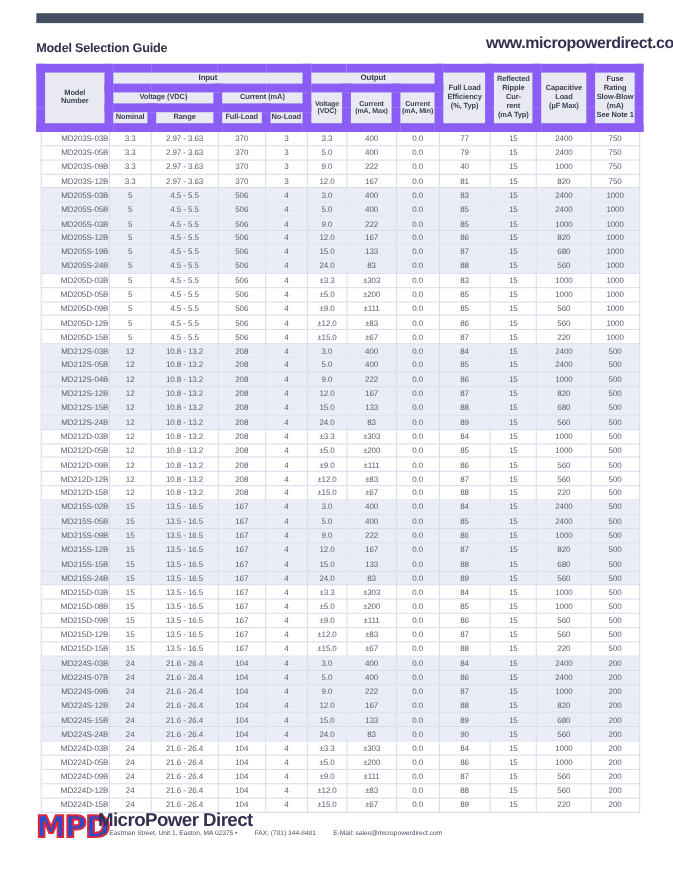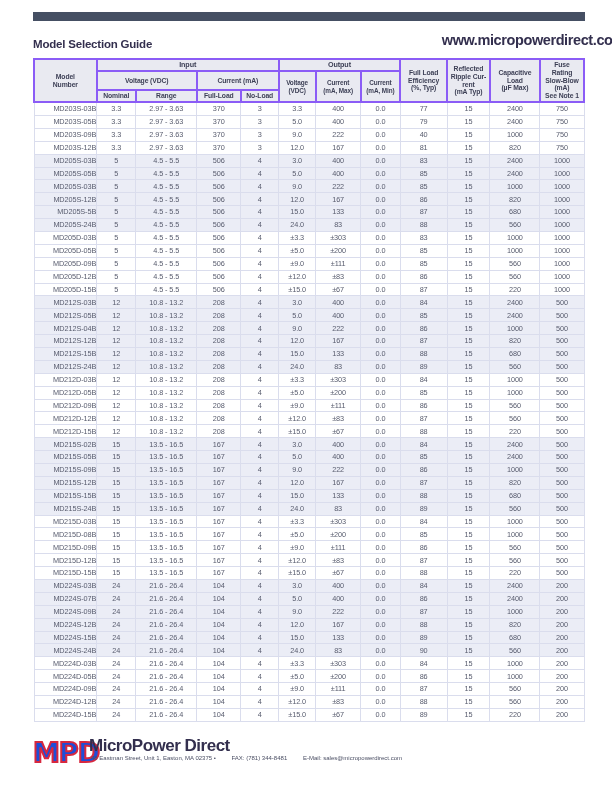--- a/index.html
+++ b/index.html
@@ -20,21 +20,21 @@
     position:absolute;right:27px;top:32px;
     font-size:14.5px;font-weight:bold;color:#332f4e;letter-spacing:-0.4px;
   }
 
   table.spec{
     position:absolute;left:33px;top:58px;width:552px;
     border-collapse:collapse;table-layout:fixed;
   }
   table.spec th{
     background:#e9eaf1;color:#3c3f55;font-weight:bold;
-    border:2px solid #8b5cf6;padding:1px 0;
+    border:8px solid #8b5cf6;padding:1px 0;
     font-size:6.8px;line-height:1.15;text-align:center;vertical-align:middle;
     white-space:pre-line;letter-spacing:-0.1px;
   }
   table.spec th.grp{font-size:7.2px;}
   table.spec th.sub{font-size:6.4px;font-weight:bold;}
   table.spec td{
     color:#585c6e;font-size:7.3px;line-height:1;letter-spacing:-0.1px;
     border:1px solid #dadded;border-top:1px solid #cdd1e0;
     height:11.9px;padding:0;text-align:center;vertical-align:middle;
     background:#ffffff;overflow:hidden;white-space:nowrap;
@@ -230,21 +230,21 @@
           <td>4</td>
           <td>12.0</td>
           <td>167</td>
           <td>0.0</td>
           <td>86</td>
           <td>15</td>
           <td>820</td>
           <td>1000</td>
         </tr>
         <tr class="shaded">
-          <td class="model">MD205S-5B</td>
+          <td class="model">MD205S-19B</td>
           <td>5</td>
           <td>4.5 - 5.5</td>
           <td>506</td>
           <td>4</td>
           <td>15.0</td>
           <td>133</td>
           <td>0.0</td>
           <td>87</td>
           <td>15</td>
           <td>680</td>

